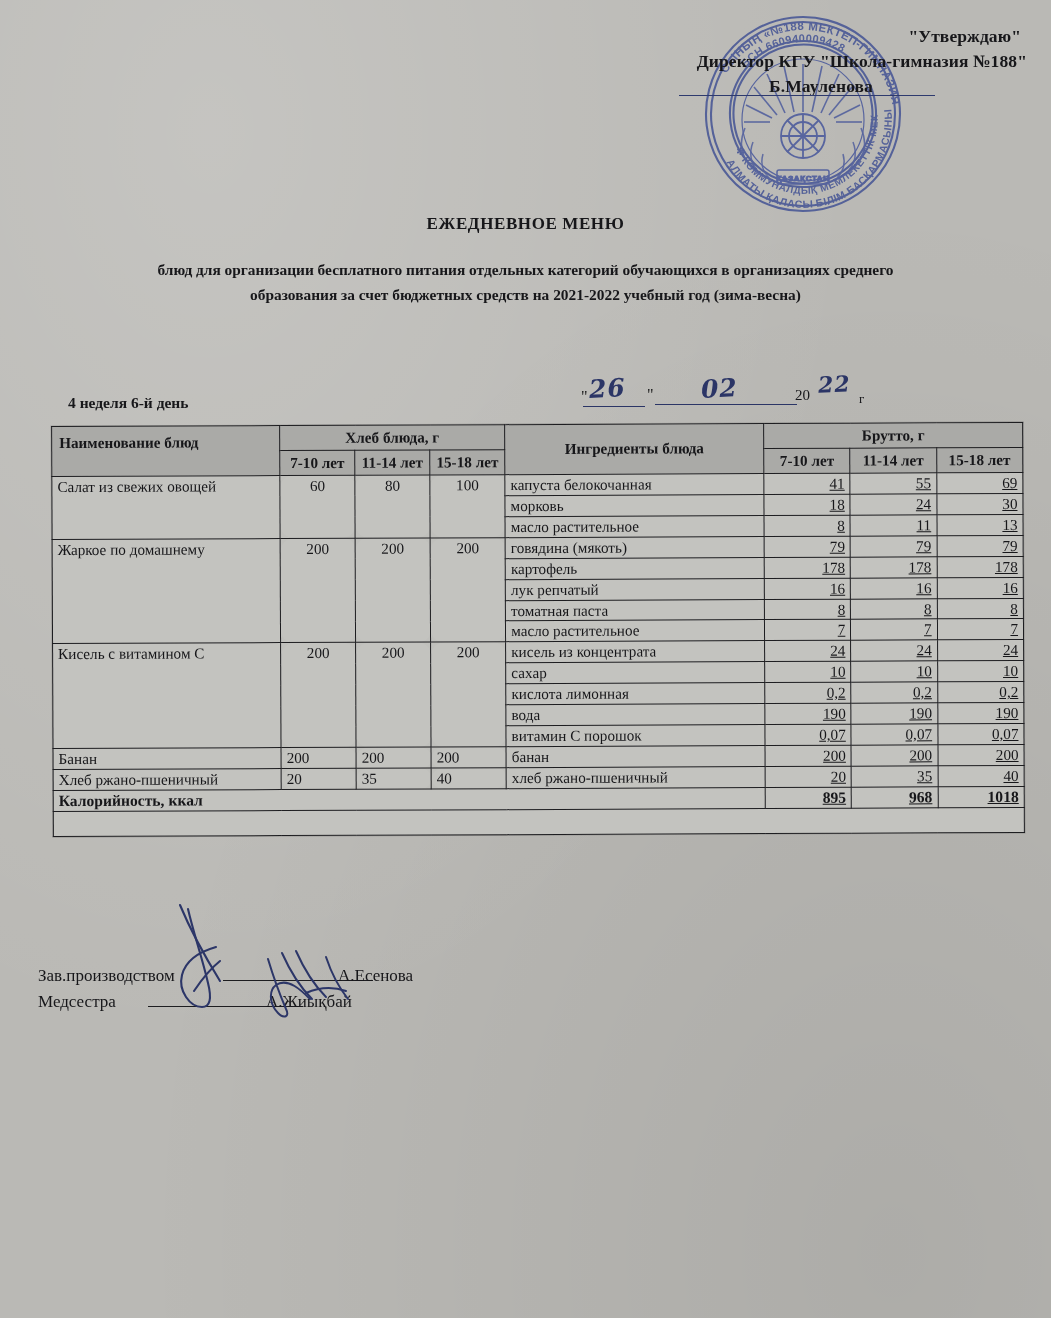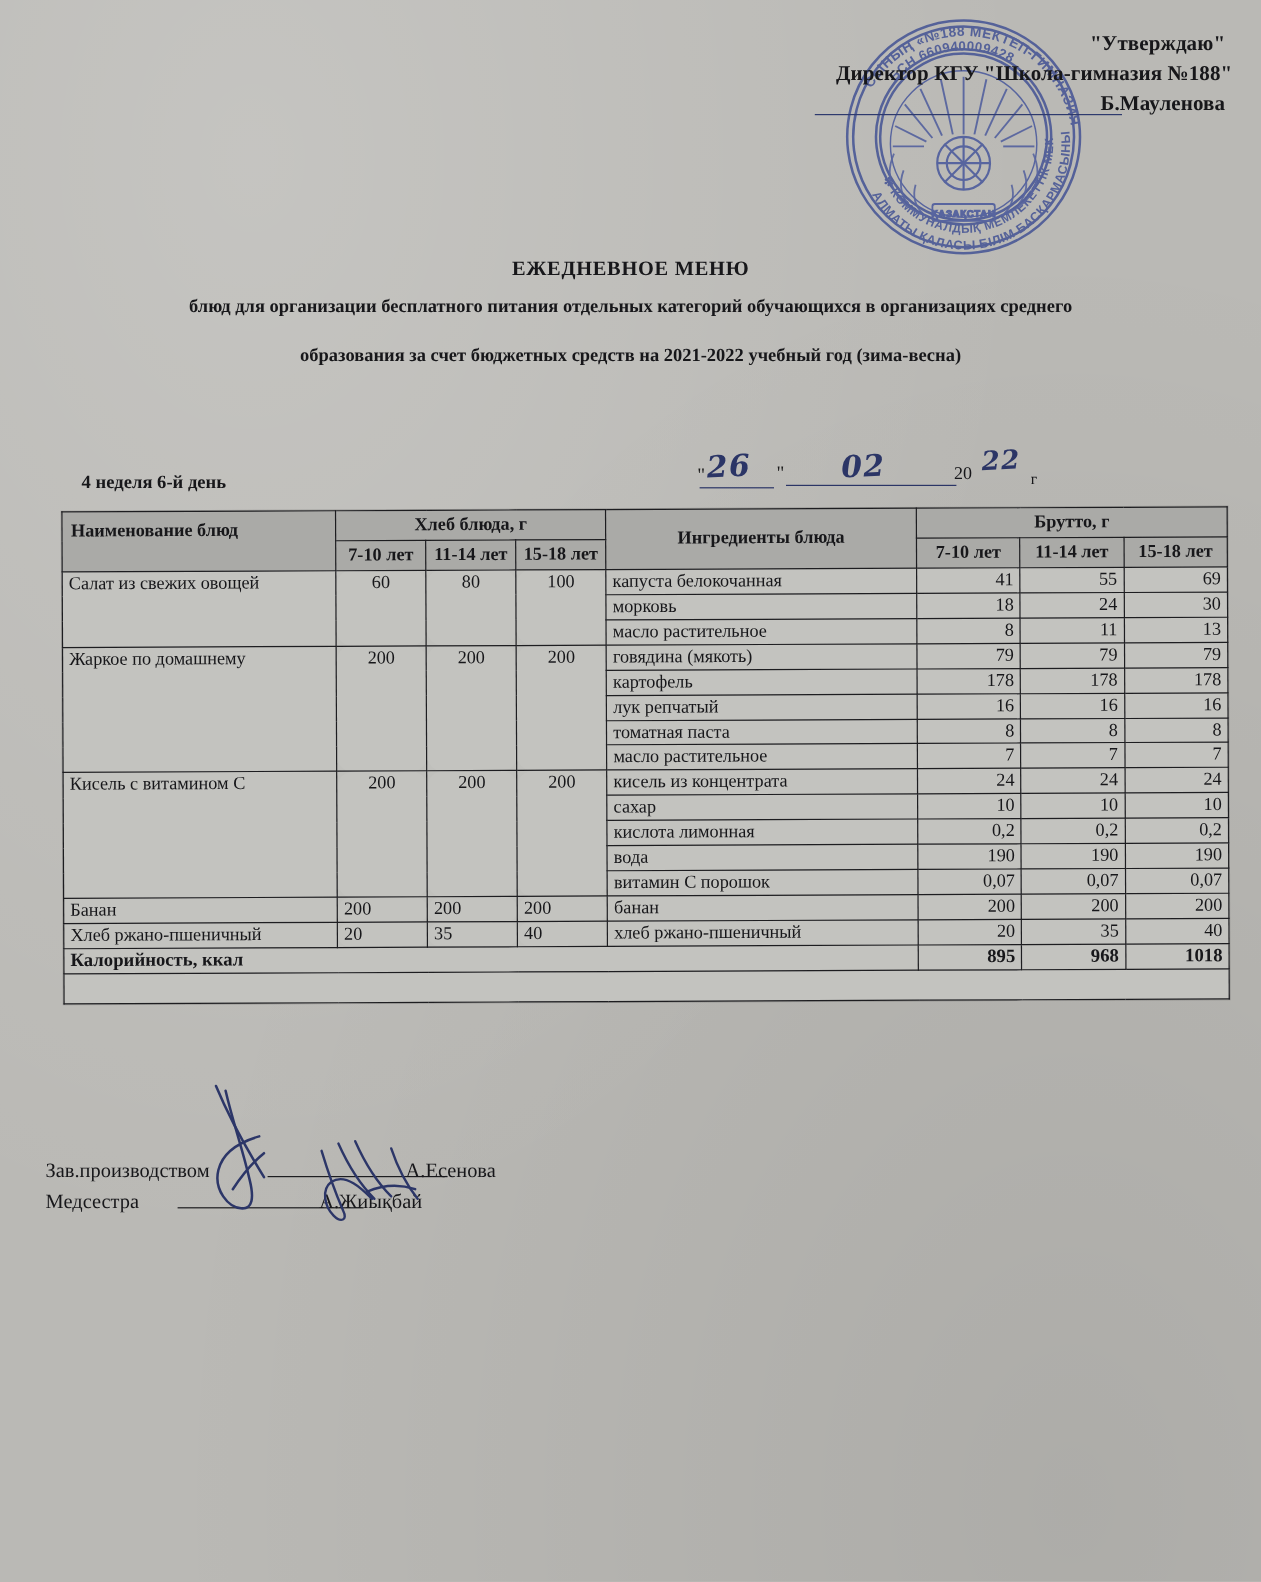--- a/index.html
+++ b/index.html
@@ -37,20 +37,21 @@
     letter-spacing: 0.1px;
     z-index: 4;
   }
   .approval div { white-space: nowrap; }
   .approval .dir-line {
     position: relative;
     left: 6px;
   }
   .approval .name-line {
     position: relative;
+    text-align: center;
   }
   .approval .name-line::before {
     content: "";
     position: absolute;
     left: 58px;
     right: 86px;
     bottom: 3px;
     border-bottom: 1.3px solid #2e3a6e;
   }
 
@@ -78,21 +79,21 @@
   .title-main {
     font-size: 17px;
     font-weight: 700;
     letter-spacing: 0.6px;
     text-align: center;
   }
   .title-sub {
     font-size: 15.4px;
     font-weight: 700;
     line-height: 1.6;
-    margin-top: 10px;
+    margin-top: 24px;
     padding: 0 110px;
   }
 
   
   .week-label {
     position: absolute;
     left: 68px;
     top: 394px;
     font-size: 15.5px;
     font-weight: 700;
@@ -165,21 +166,21 @@
   }
   .c-name   { width: 222px; }
   .c-out    { width: 73px;  }
   .c-ing    { width: 252px; }
   .c-gross  { width: 84px;  }
 
   td.dish   { text-align: left;  font-size: 15.4px; padding-left: 7px; vertical-align: top; padding-top: 4px; }
   td.outv   { text-align: center; vertical-align: top; padding-top: 4px; border-radius: 13px; }
   td.outv-l { text-align: left;   padding-left: 6px; }
   td.ing    { text-align: left;  padding-left: 7px; }
-  td.num    { text-align: right; padding-right: 6px; }
+  td.num    { text-align: right; padding-right: 6px; text-decoration: underline; }
   tr.kcal td { font-weight: 700; font-size: 15.6px; }
   td.kcal-label { text-align: left; padding-left: 7px; }
   td.empty-row { height: 22px; }
 </style>
 </head>
 <body>
 
 <div class="page">
 
   <div class="approval">
@@ -258,21 +259,21 @@
       <g stroke-width="1.5">
         <rect x="-26" y="50" width="52" height="14" rx="2"></rect>
       </g>
       <text x="0" y="61" font-size="8" fill="#43539a" text-anchor="middle" font-family="'Liberation Sans',sans-serif" font-weight="bold" letter-spacing="0.6">ҚАЗАҚСТАН</text>
     </g>
   </svg>
 
   <div class="title-block">
     <div class="title-main">ЕЖЕДНЕВНОЕ МЕНЮ</div>
     <div class="title-sub">блюд для организации бесплатного питания отдельных категорий обучающихся в организациях среднего</div>
-    <div class="title-sub" style="margin-top:16px">образования за счет бюджетных средств на 2021-2022 учебный год  (зима-весна)</div>
+    <div class="title-sub" style="margin-top:0">образования за счет бюджетных средств на 2021-2022 учебный год  (зима-весна)</div>
   </div>
 
   <div class="week-label">4 неделя 6-й день</div>
 
   <div class="date-line">
     <span class="date-q q1">"</span>
     <span class="hand d-day">26</span>
     <span class="date-q q2">"</span>
     <span class="hand d-mon">02</span>
     <span class="d-yr">20</span>

